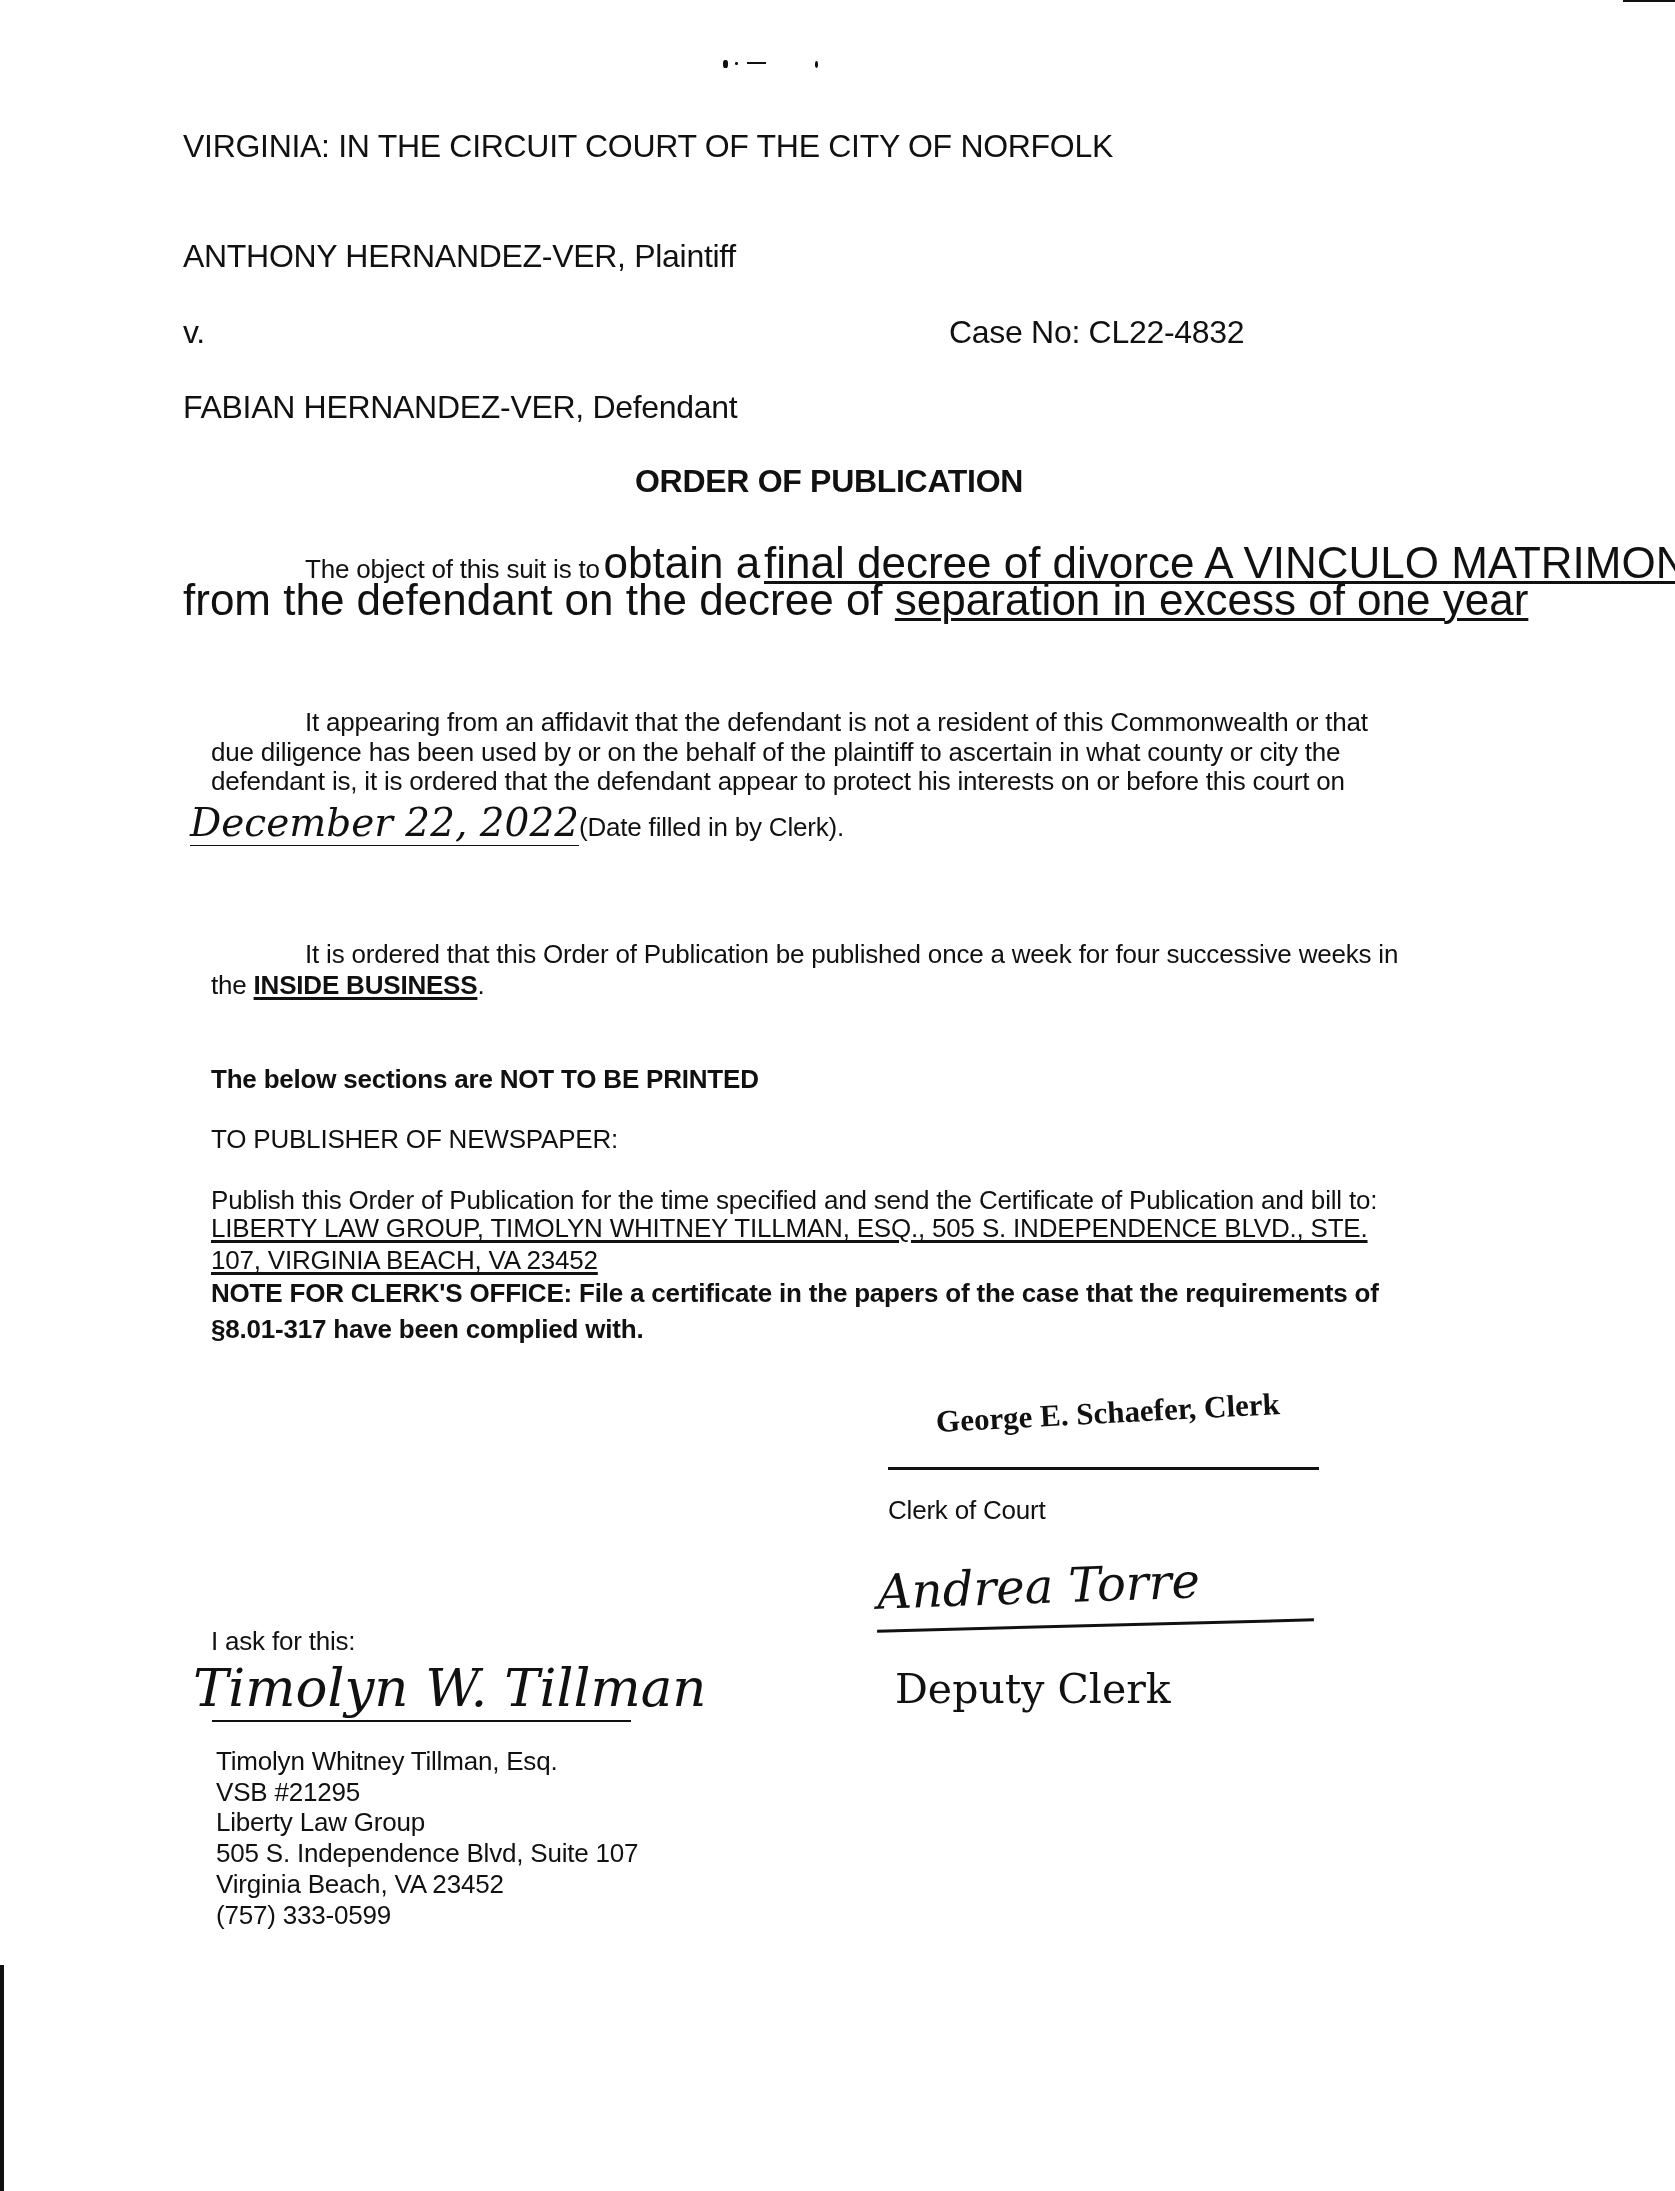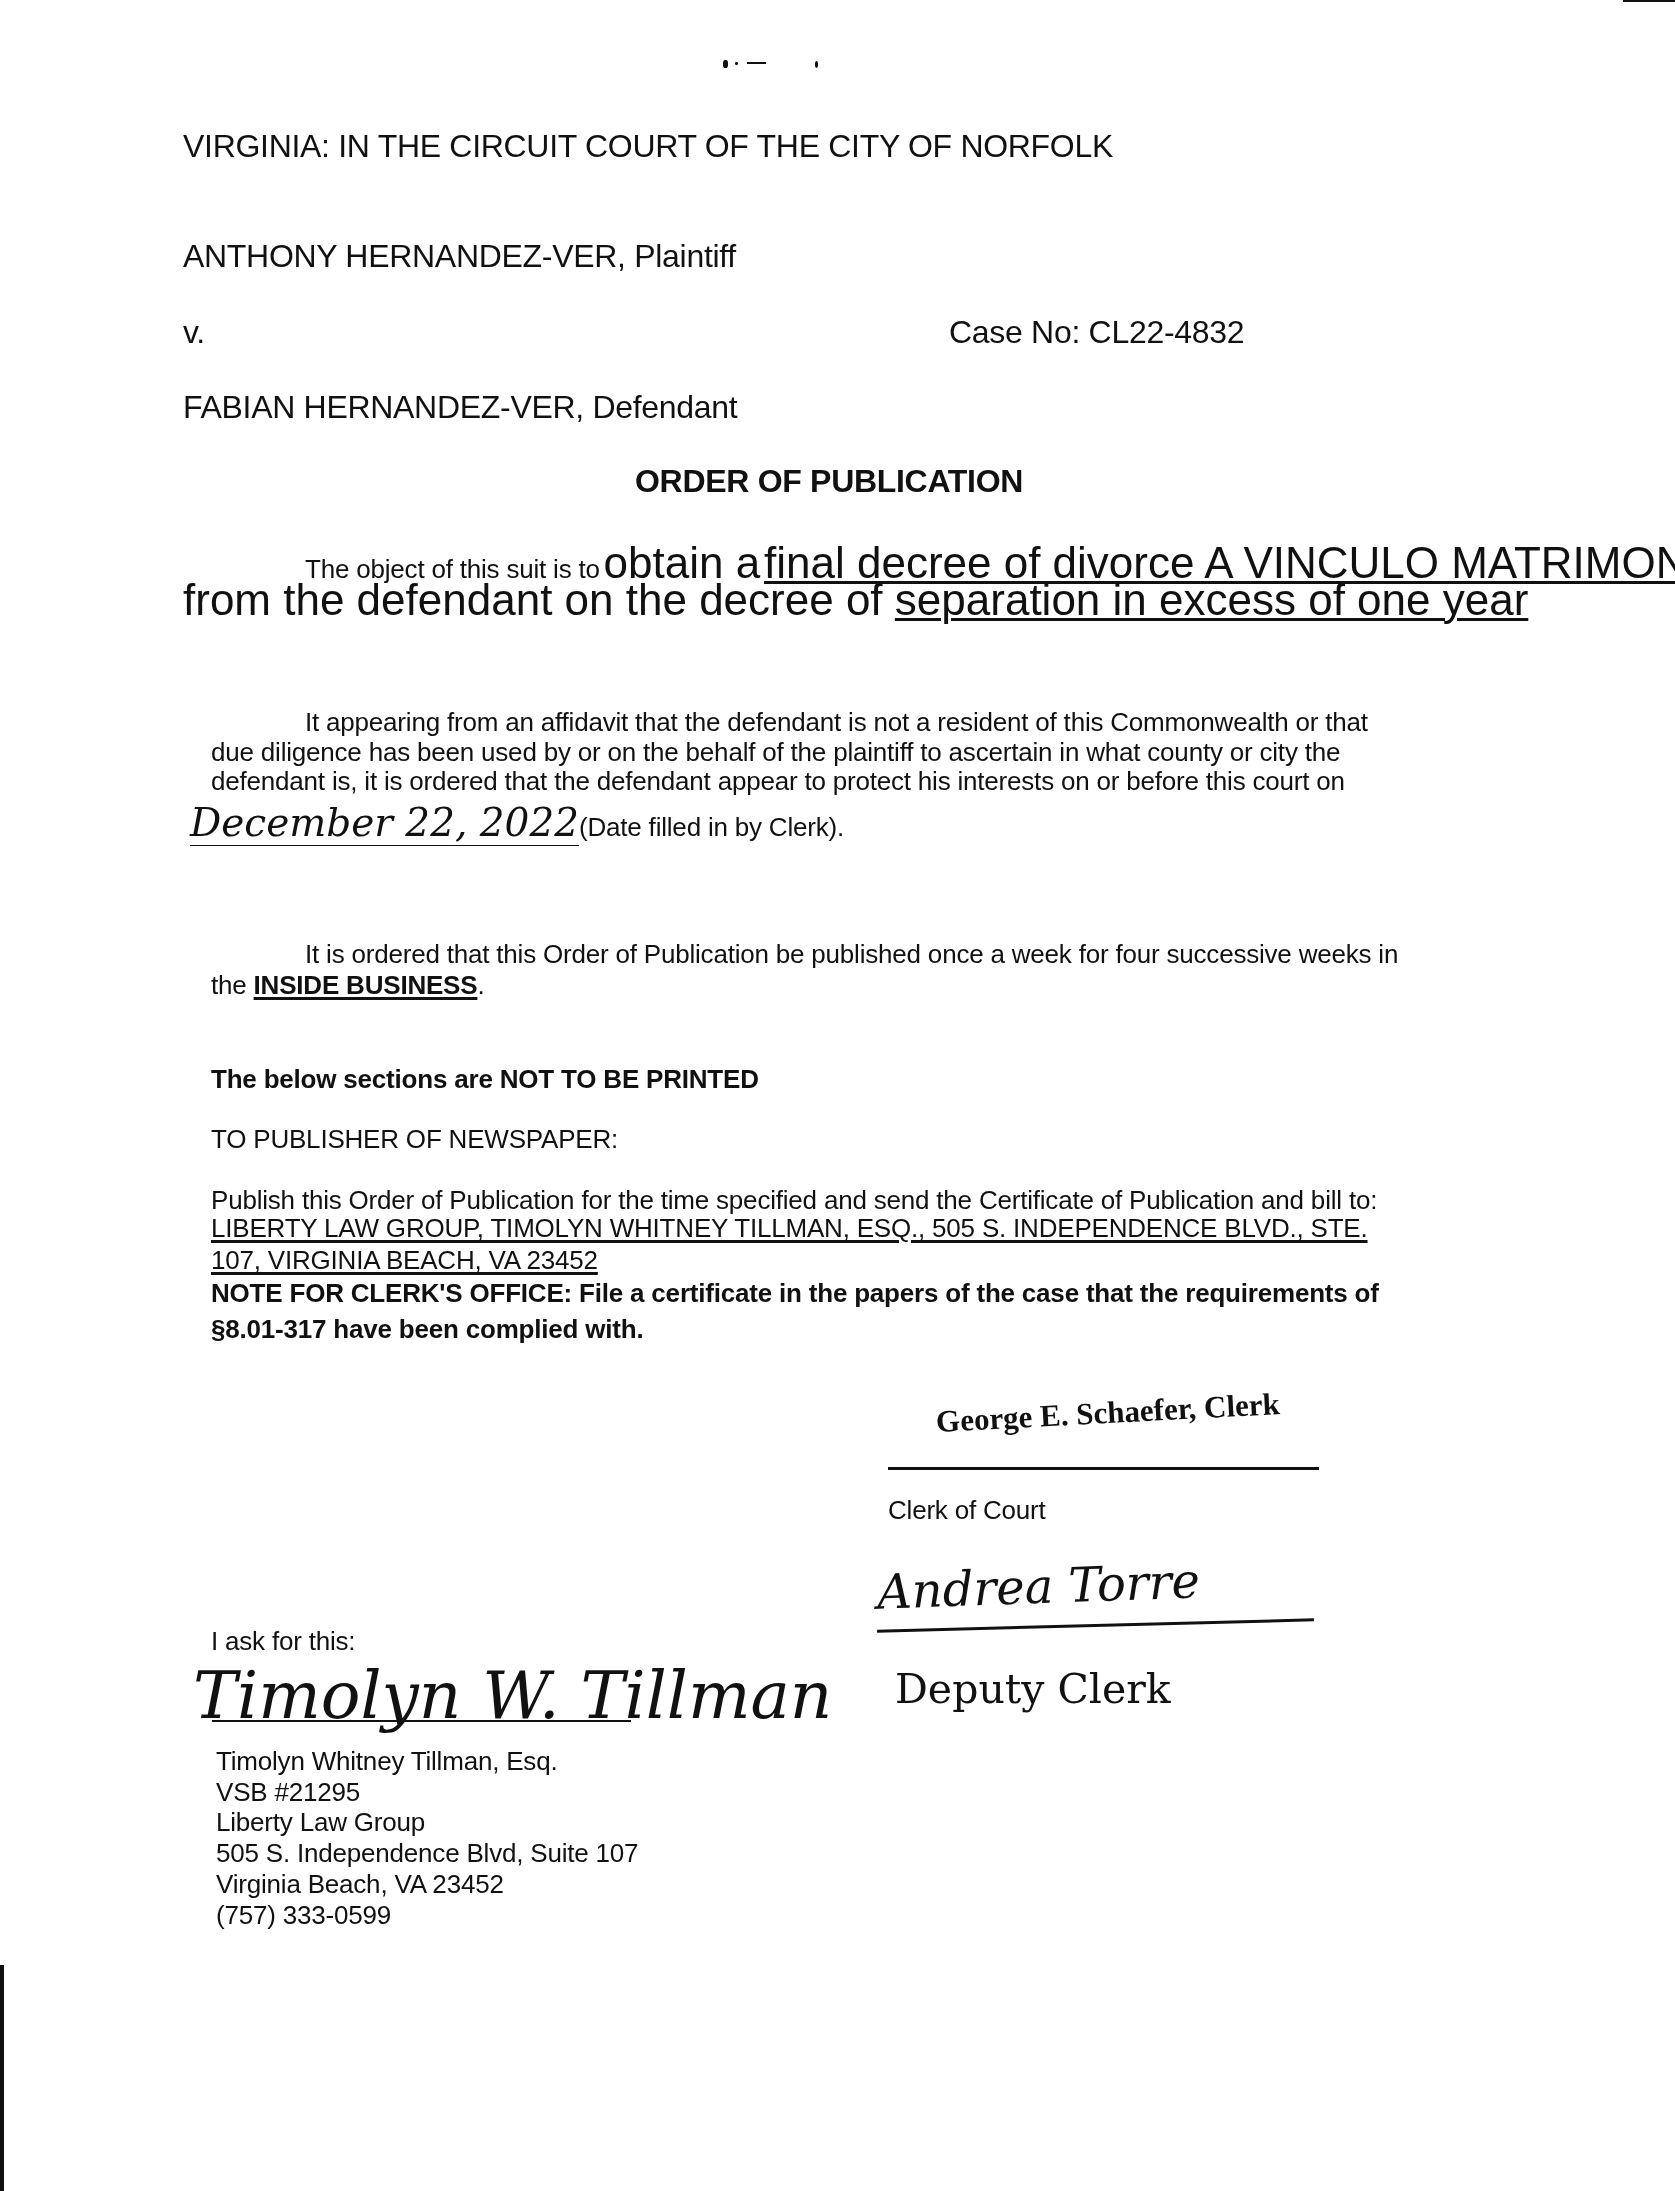--- a/index.html
+++ b/index.html
@@ -70,21 +70,21 @@
 
 <div class="abs serif" style="left:937px;top:1404px;font-size:31px;transform:rotate(-3deg);transform-origin:left bottom;">George E. Schaefer, Clerk</div>
 <div class="line" style="left:888px;top:1467px;width:431px;height:2.6px;"></div>
 <div class="abs body" style="left:888px;top:1475px;">Clerk of Court</div>
 
 <div class="abs hand" style="left:877px;top:1558px;font-size:48px;transform:rotate(-2deg);">Andrea Torre</div>
 <div class="line" style="left:877px;top:1624px;width:437px;height:2.6px;transform:rotate(-1.5deg);"></div>
 <div class="abs hand" style="left:873px;top:1665px;font-size:41px;font-style:normal;margin-left:22px;">Deputy Clerk</div>
 
 <div class="abs body" style="left:211px;top:1606px;">I ask for this:</div>
-<div class="abs hand" style="left:193px;top:1657px;font-size:66px;">Timolyn W. Tillman</div>
+<div class="abs hand" style="left:193px;top:1657px;font-size:53px;">Timolyn W. Tillman</div>
 <div class="line" style="left:212px;top:1720px;width:419px;height:1.7px;"></div>
 <div class="abs body" style="left:216px;top:1726px;">Timolyn Whitney Tillman, Esq.</div>
 <div class="abs body" style="left:216px;top:1757px;">VSB #21295</div>
 <div class="abs body" style="left:216px;top:1787px;">Liberty Law Group</div>
 <div class="abs body" style="left:216px;top:1818px;">505 S. Independence Blvd, Suite 107</div>
 <div class="abs body" style="left:216px;top:1849px;">Virginia Beach, VA 23452</div>
 <div class="abs body" style="left:216px;top:1880px;">(757) 333-0599</div>
 
 
 </body></html>

